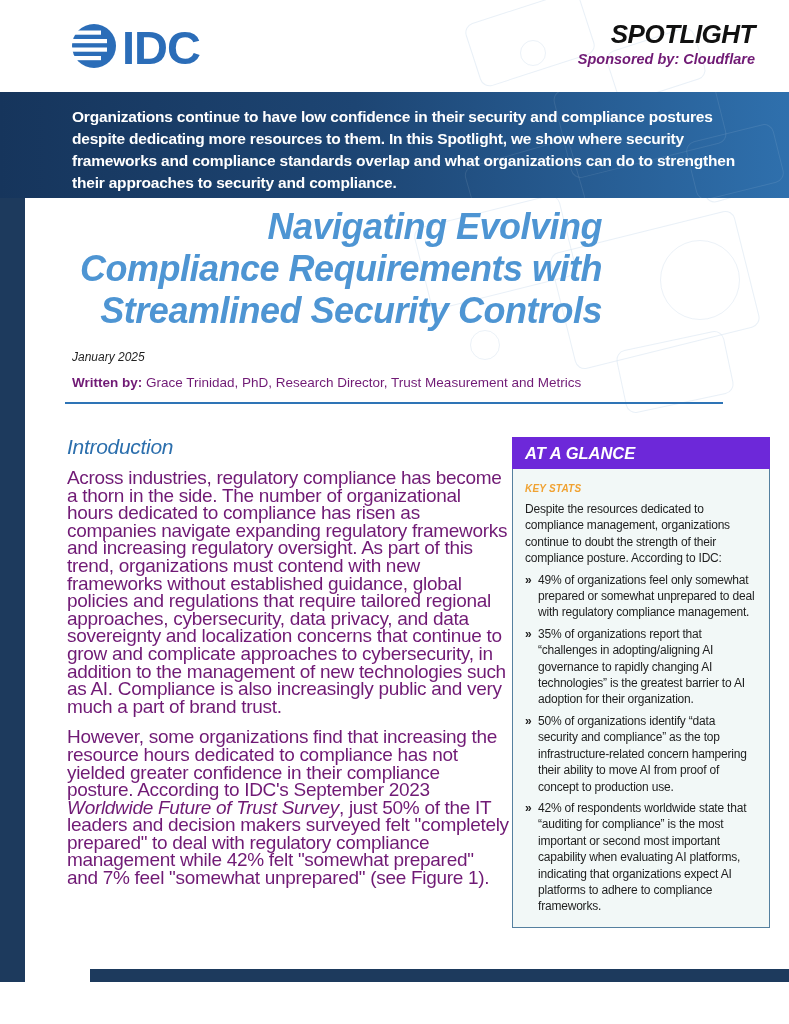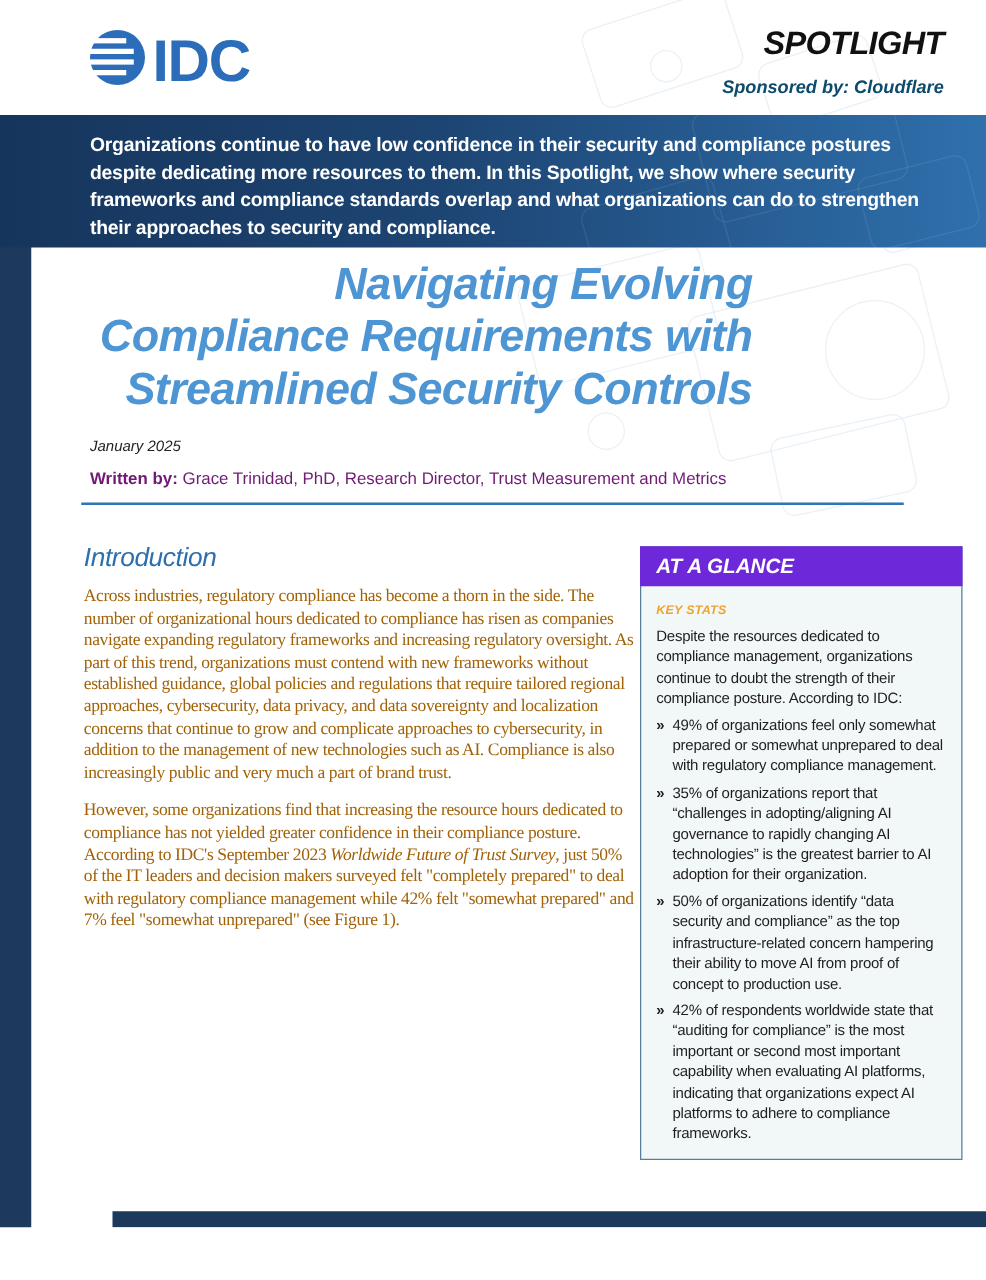--- a/index.html
+++ b/index.html
@@ -46,21 +46,21 @@
   }
   .masthead {
     position: absolute; right: 34px; top: 20px; text-align: right;
   }
   .masthead-title {
     font-size: 26px; font-weight: 800; font-style: italic;
     color: #111111; letter-spacing: -0.5px; line-height: 28px;
   }
   .masthead-sponsor {
     font-size: 14.5px; font-style: italic; font-weight: 600;
-    color: #0c4a6e; margin-top: 14px;
+    color: #701a75; margin-top: 3px;
   }
 
   
   .banner {
     position: absolute; top: 92px; left: 0; right: 0; height: 106px;
     background: linear-gradient(90deg, #16355c 0%, #1d4573 45%, #2f70ad 100%);
     z-index: 2; overflow: hidden;
   }
   .banner-text {
     position: relative; z-index: 2;
@@ -109,23 +109,22 @@
     position: absolute; top: 437px; left: 67px; right: 19px;
     display: flex; align-items: flex-start; z-index: 2;
   }
   .col-left { width: 442px; }
   .section-heading {
     font-size: 21px; font-weight: normal; font-style: italic;
     color: #2c6fad; letter-spacing: -0.3px;
     margin-top: -2px; margin-bottom: 10px;
   }
   .body-text {
-    font-size: 14px; line-height: 17.6px; color: #a16207;
+    font-size: 19px; line-height: 17.6px; color: #701a75;
     letter-spacing: -0.3px;
-    font-family: Liberation Serif, serif;
   }
   .body-text + .body-text { margin-top: 13px; }
 
   
   .aag-box {
     margin-left: auto;
     width: 258px; min-height: 491px;
     background: #f2f8f7;
     border: 1px solid #55809f;
   }

